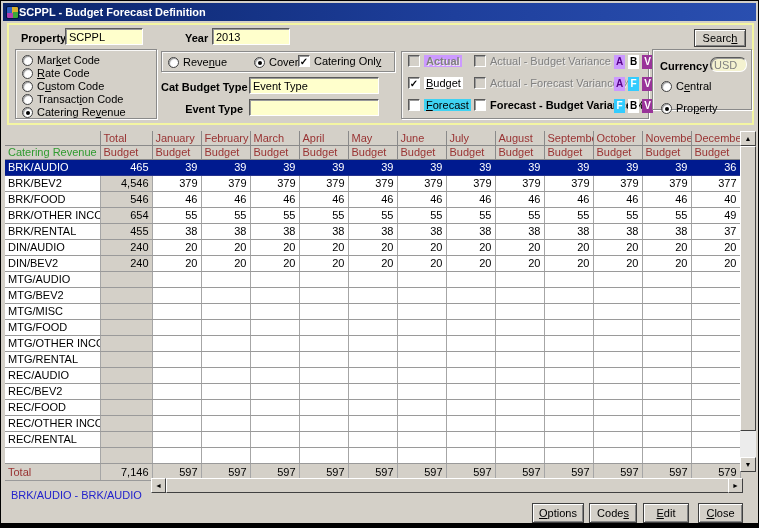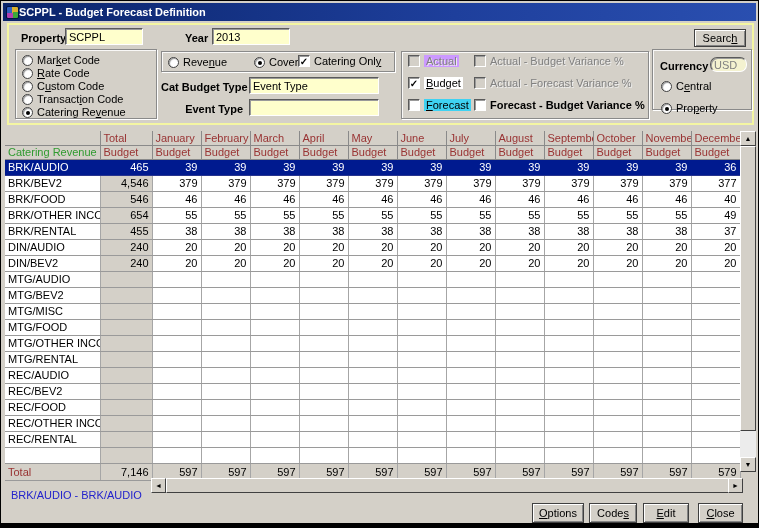--- a/index.html
+++ b/index.html
@@ -50,21 +50,21 @@
   }
   .cb{
     width:12px;height:12px;background:#fff;flex:0 0 auto;text-align:center;
     border:1px solid;border-color:#5a5a5a #fff #fff #5a5a5a;box-shadow:inset 1px 1px 0 #9a9a9a;
     font-size:10px;line-height:11px;font-weight:bold;color:#000;
   }
   .cb.checked::after{content:"\2713";}
   .cb.disabled{background:#d4d0c8;}
   .dis-label{color:#808080;text-shadow:1px 1px 0 #eee;}
   .chip{padding:0 2px;}
-  .chip-purple{background:#cc99ff;}
+  .chip-purple{background:#cc99ff;font-weight:bold;}
   .chip-white{background:#fff;}
   .chip-cyan{background:#3fd2f2;}
   .badge-rows{position:absolute;left:212px;top:3px;}
   .badge-row{height:14px;margin-bottom:8px;white-space:nowrap;}
   .badge{
     display:inline-block;width:11px;height:14px;line-height:14px;text-align:center;
     font-weight:bold;font-size:10px;margin-right:3px;
   }
   .badge.purple-light{background:#cc99ff;color:#550088;}
   .badge.white{background:#fff;color:#000;}
@@ -220,20 +220,25 @@
       </span>
       <span class="check-item" style="left:72px;top:25px;">
         <span class="cb disabled"></span>
         <span class="dis-label">Actual - Forecast Variance %</span>
       </span>
       <span class="check-item" style="left:72px;top:47px;">
         <span class="cb"></span>
         <span style="font-weight:bold;">Forecast - Budget Variance %</span>
       </span>
 
+      <div class="badge-rows" id="badge-rows">
+          <div class="badge-row"><span class="badge purple-light">A</span><span class="badge white">B</span><span class="badge purple">V</span></div>
+          <div class="badge-row"><span class="badge purple-light">A</span><span class="badge cyan">F</span><span class="badge purple">V</span></div>
+          <div class="badge-row"><span class="badge cyan">F</span><span class="badge white">B</span><span class="badge purple">V</span></div>
+        </div>
     </div>
 
     <div class="groupbox" style="left:643px;top:24px;width:100px;height:61px;">
       <span class="lbl" style="left:7px;top:10px;">Currency</span>
       <div class="field disabled" style="left:57px;top:7px;width:37px;height:15px;">
         <span>USD</span>
       </div>
       <span class="radio-item" style="left:8px;top:30px;">
         <span class="rb"></span>
         <span>C<u>e</u>ntral</span>

